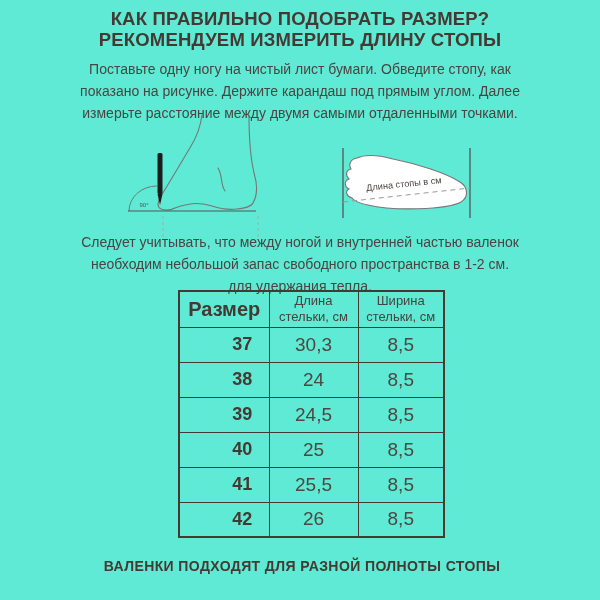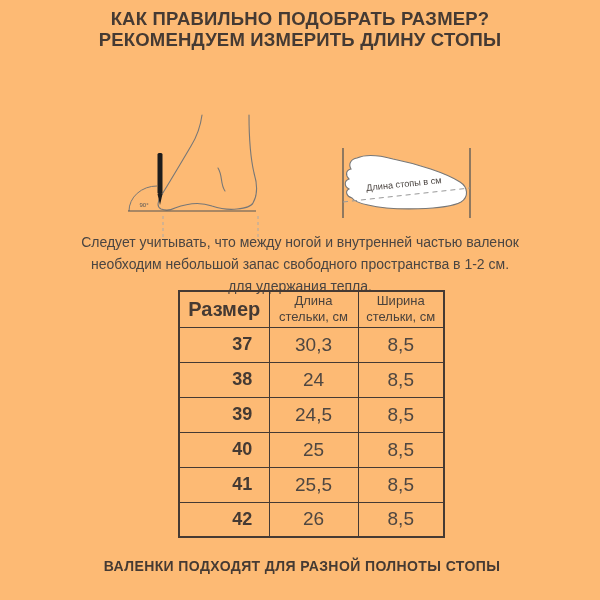--- a/index.html
+++ b/index.html
@@ -1,17 +1,17 @@
 <!DOCTYPE html>
 <html><head>
 <meta charset="utf-8">
 <style>
   html,body { margin:0; padding:0; background:#ffffff; }
   .page {
-    position:relative; width:600px; height:600px; background:#fdba74;
+    position:relative; width:600px; height:600px; background:#5eead4;
     font-family:"Liberation Sans", sans-serif; overflow:hidden;
   }
   .title {
     position:absolute; top:9px; left:0; width:600px; text-align:center;
     font-size:18.5px; font-weight:700; line-height:20.5px;
     letter-spacing:.2px; color:#453a33; margin:0;
   }
   .para {
     position:absolute; left:0; width:600px; text-align:center;
     font-size:14px; line-height:22px; color:#4a4542;
@@ -44,20 +44,23 @@
     font-size:14px; font-weight:700; letter-spacing:.4px; color:#453a33; margin:2px;
   }
 </style>
 </head>
 <body>
 
 <div class="page">
 
   <h1 class="title"><span>КАК ПРАВИЛЬНО ПОДОБРАТЬ РАЗМЕР?</span><br><span>РЕКОМЕНДУЕМ ИЗМЕРИТЬ ДЛИНУ СТОПЫ</span></h1>
 
+  <p class="para intro">Поставьте одну ногу на чистый лист бумаги. Обведите стопу, как
+показано на рисунке. Держите карандаш под прямым углом. Далее
+измерьте расстояние между двумя самыми отдаленными точками.</p>
 
   <svg class="svg-side" width="155" height="135" viewBox="0 0 155 135" xmlns="http://www.w3.org/2000/svg">
     <g stroke="#777777" fill="none" stroke-width="1.1" stroke-linecap="round">
       <path d="M89,7 C87,22 83,30 78,38 C68,55 56,75 48,88 C44,94 44,99 48,101 C53,103 58,102 62,100 C75,95 88,94 99,98 C108,101 116,102 124,101 C132,100 138,99 140,95 C144,88 145,78 141,65 C138,52 136,30 136,7"></path>
       <path d="M105,60 C110,68 107,76 112,83"></path>
     </g>
     <path d="M16,103 A28,25 0 0 1 44,78" stroke="#777777" fill="none" stroke-width="1"></path>
     <line x1="15" y1="103" x2="143" y2="103" stroke="#555555" stroke-width="1.2"></line>
     <line x1="50" y1="108" x2="50" y2="130" stroke="#aaaaaa" stroke-width="1" stroke-dasharray="3,3"></line>
     <line x1="145" y1="108" x2="145" y2="130" stroke="#aaaaaa" stroke-width="1" stroke-dasharray="3,3"></line>

